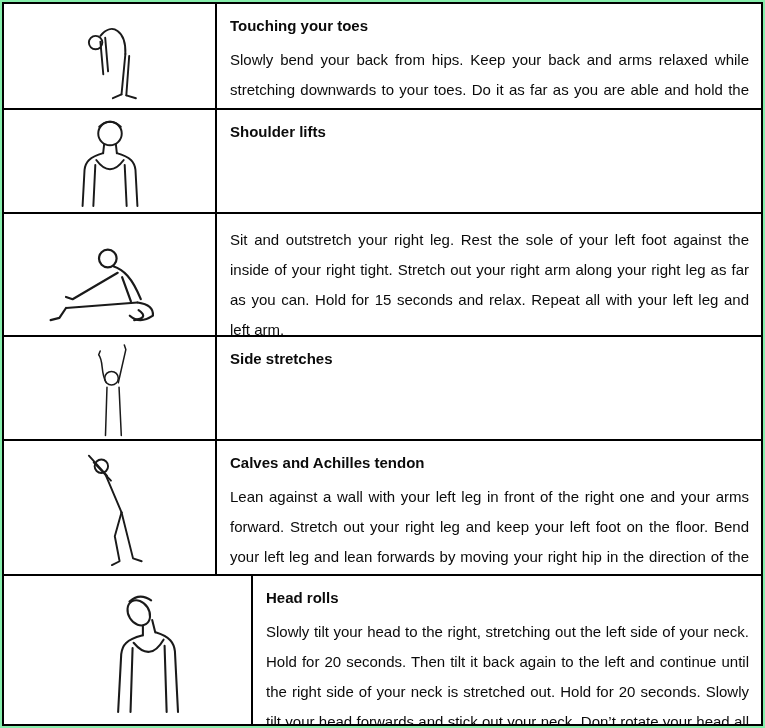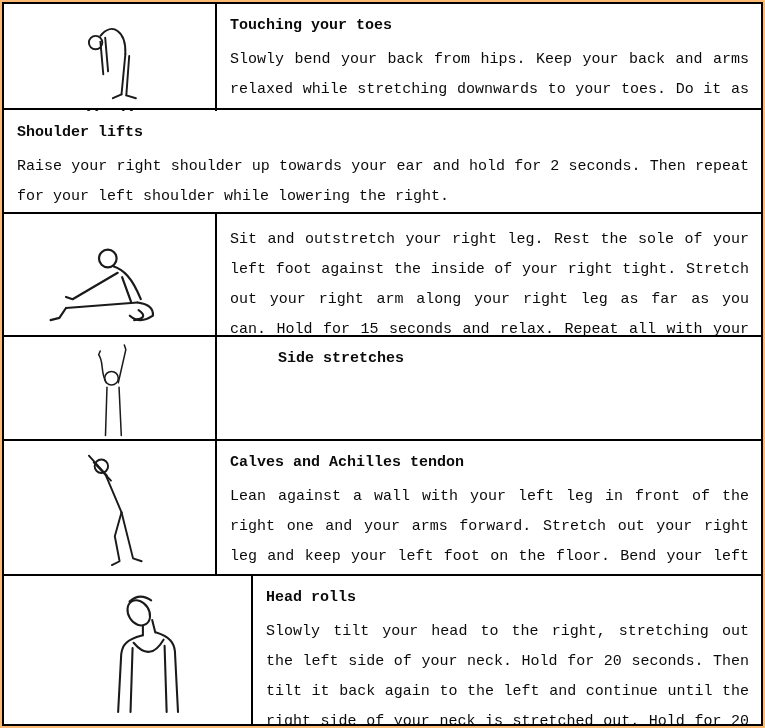--- a/index.html
+++ b/index.html
@@ -4,46 +4,45 @@
 <style>
   * { margin: 0; padding: 0; box-sizing: border-box; }
   html, body {
     background: #ffffff;
     font-family: "Liberation Sans", sans-serif;
     color: #111111;
   }
   .page {
     width: 765px;
     height: 728px;
-    background: #fdba74;
+    background: #86efac;
     position: relative;
-    font-family: Liberation Mono, monospace;
   }
   .ex-table {
     position: absolute;
     left: 2px;
     top: 2px;
     width: 761px;
     height: 724px;
     border: 2px solid #000000;
     display: flex;
     flex-direction: column;
     background: #ffffff;
   }
   .row {
     display: flex;
     flex-direction: row;
     border-bottom: 2px solid #000000;
     overflow: hidden;
   }
   .row:last-child { border-bottom: none; margin-left: 36px; }
   .r1 { height: 106px; }
-  .r2 { height: 104px; flex-direction: column; }
+  .r2 { height: 104px; }
   .r3 { height: 123px; }
-  .r4 { height: 104px; gap: 48px; }
+  .r4 { height: 104px; }
   .r5 { height: 135px; justify-content: space-between; }
   .r6 { flex: 1; }
   .img-cell {
     width: 213px;
     min-width: 213px;
     border-right: 2px solid #000000;
     display: flex;
     align-items: center;
     justify-content: center;
     overflow: hidden;
@@ -103,21 +102,20 @@
           <path d="M39,13 Q50,3 61,13"></path>
           <path d="M44,31 L43,40 M56,31 L57,40"></path>
           <path d="M43,40 C29,44 25,49 24,57 L22,94"></path>
           <path d="M57,40 C71,44 75,49 76,57 L78,94"></path>
           <path d="M36,47 Q50,66 64,47"></path>
           <path d="M35,52 L33,94 M65,52 L67,94"></path>
         </svg>
       </div>
       <div class="text-cell">
         <div class="ex-title">Shoulder lifts</div>
-        <div class="ex-desc">Raise your right shoulder up towards your ear and hold for 2 seconds. Then repeat for your left shoulder while lowering the right.</div>
       </div>
     </div>
 
     <div class="row r3">
       <div class="img-cell">
         <svg width="160" height="110" viewBox="0 0 140 100">
           <path d="M95,75 L30,80 M30,80 L24,89 L16,91"></path>
           <path d="M95,75 Q110,77 109,87 Q97,95 88,87"></path>
           <path d="M96,82 Q106,89 92,91"></path>
           <path d="M98,72 C90,52 82,45 73,42"></path>

